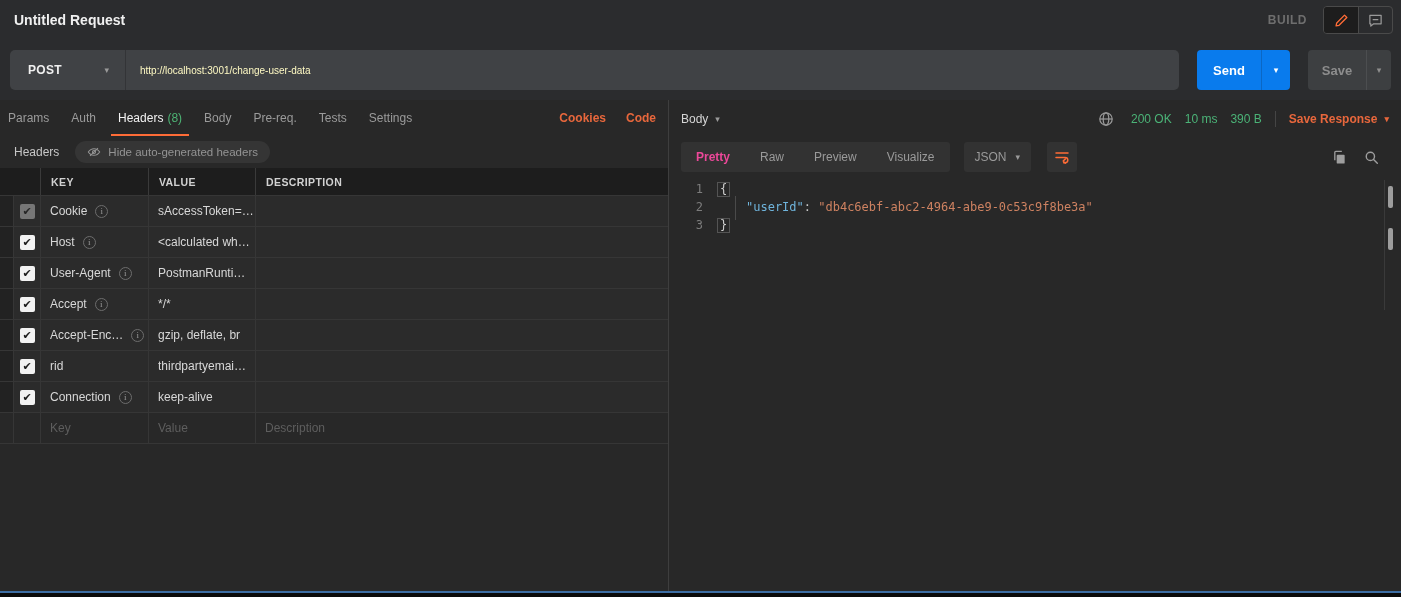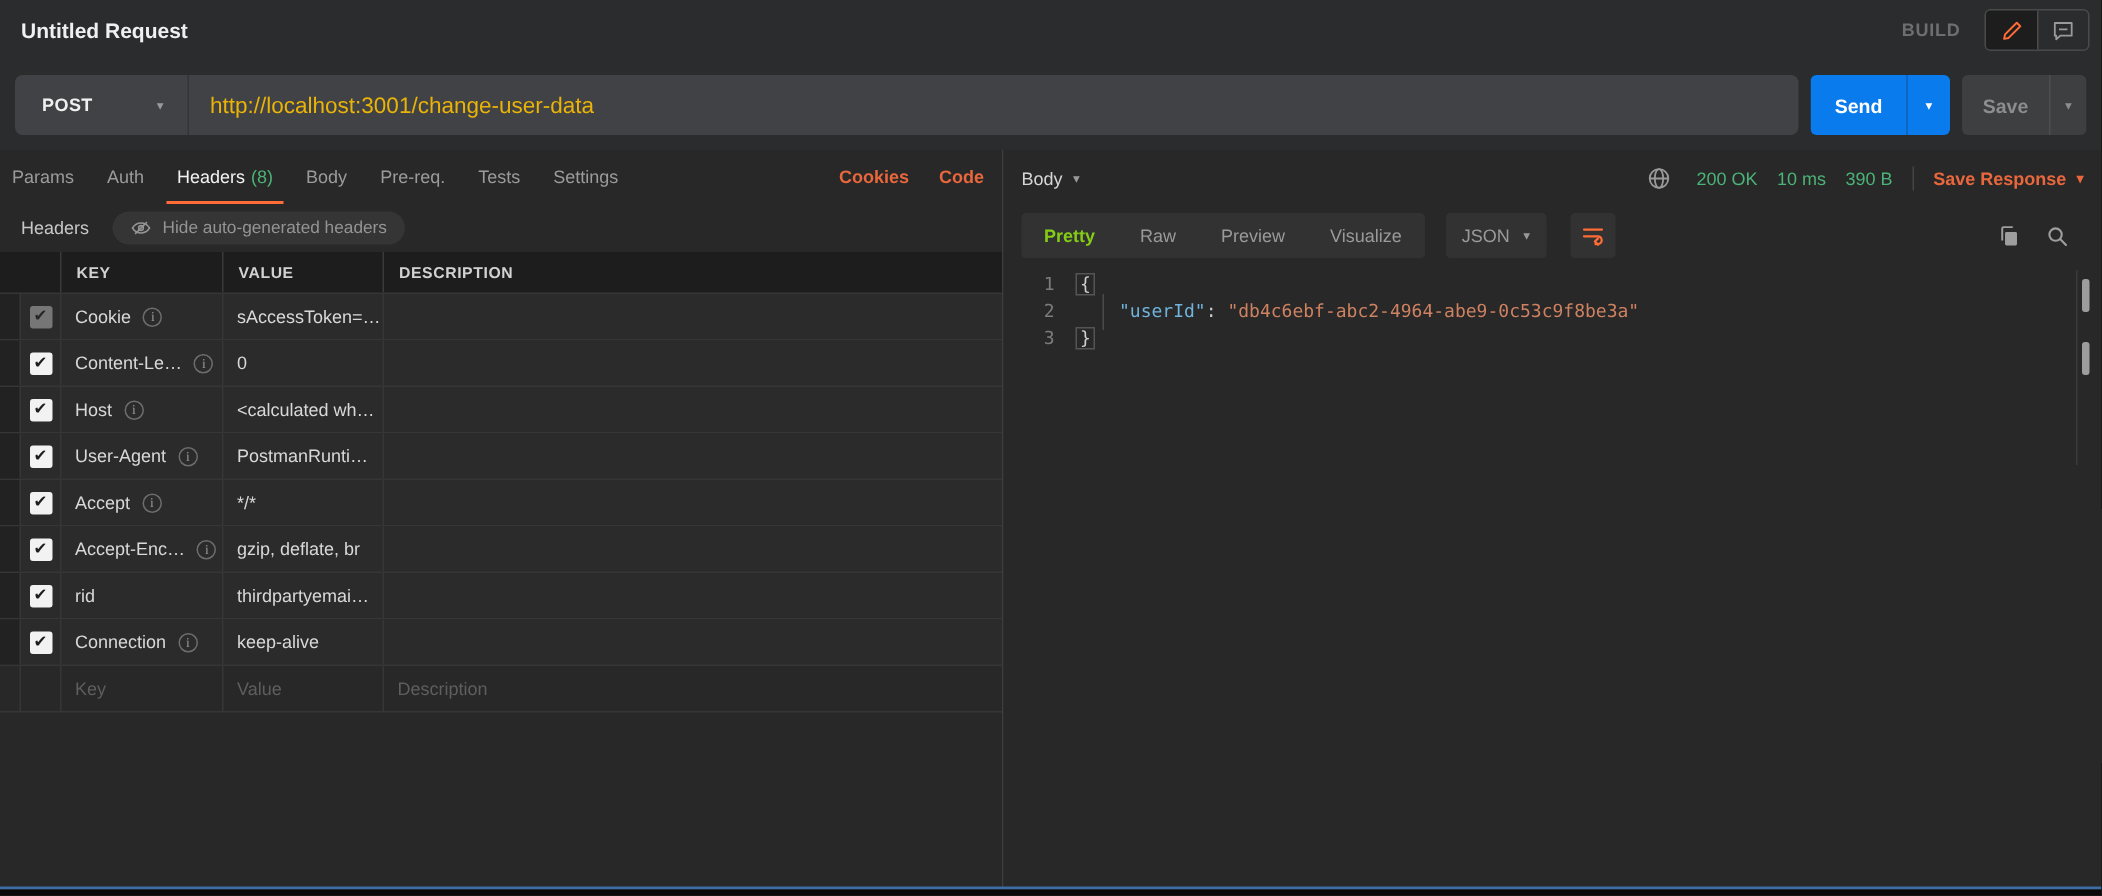--- a/index.html
+++ b/index.html
@@ -16,25 +16,25 @@
   .topbar { position:absolute; top:0; left:0; right:0; height:40px; display:flex; align-items:center; justify-content:space-between; padding:0 8px 0 14px; }
   .req-title { font-size:14px; font-weight:700; color:#f0f0f0; }
   .topbar-right { display:flex; align-items:center; gap:16px; }
   .build-label { font-size:12px; font-weight:700; color:#6e6e6e; letter-spacing:0.5px; }
   .mode-toggle { display:flex; border:1px solid #4a4a4a; border-radius:4px; overflow:hidden; height:28px; }
   .mode-btn { width:34px; display:flex; align-items:center; justify-content:center; }
   .mode-btn.active { background:#1d1d1d; }
   .mode-btn + .mode-btn { border-left:1px solid #4a4a4a; }
 
   
-  .requestbar { position:absolute; top:50px; left:10px; right:10px; height:40px; display:flex; gap:8px; }
+  .requestbar { position:absolute; top:50px; left:10px; right:10px; height:40px; display:flex; gap:18px; }
   .url-group { flex:1; display:flex; align-items:center; background:#404245; border-radius:5px; overflow:hidden; }
   .method-seg { width:116px; display:flex; align-items:center; justify-content:space-between; padding:0 16px 0 18px; height:100%; border-right:1px solid #333437; cursor:pointer; }
   .method-label { font-size:12px; font-weight:700; color:#f0f0f0; letter-spacing:0.3px; }
-  .url-text { font-size:15px; color:#eab308; padding-left:14px; }
+  .url-text { font-size:10px; color:#fef9c3; padding-left:14px; }
   .caret { font-size:9px; color:#9a9a9a; line-height:1; }
   .caret::before { content:"▾"; }
   .caret.orange { color:#e8673c; }
   .caret.white { color:#fff; }
 
   .send-split { display:flex; height:40px; border-radius:4px; overflow:hidden; }
   .send-main { width:64px; background:#097bed; color:#fff; font-size:13px; font-weight:600; display:flex; align-items:center; justify-content:center; }
   .send-arrow { width:29px; background:#097bed; border-left:1px solid #0b67c4; display:flex; align-items:center; justify-content:center; }
   .save-split { display:flex; height:40px; border-radius:4px; overflow:hidden; margin-right:0; }
   .save-main { width:58px; background:#3d3f41; color:#8d8d8d; font-size:13px; font-weight:600; display:flex; align-items:center; justify-content:center; }
@@ -98,21 +98,21 @@
   .resp-body-label { font-size:12px; color:#d6d6d6; }
   .resp-meta { display:flex; align-items:center; gap:13px; }
   .meta-green { font-size:12px; color:#4bb377; }
   .meta-sep { width:1px; height:16px; background:#454545; }
   .save-response { display:flex; align-items:center; gap:7px; color:#e8673c; font-size:12px; font-weight:600; cursor:pointer; }
 
   
   .resp-tabs { position:absolute; top:42px; left:0; right:0; height:30px; display:flex; align-items:center; padding:0 12px; }
   .view-group { display:flex; background:#323232; border-radius:3px; overflow:hidden; height:30px; }
   .view-tab { padding:0 15px; display:flex; align-items:center; font-size:12px; color:#9a9a9a; cursor:pointer; }
-  .view-tab.active { color:#84cc16; font-weight:600; }
+  .view-tab.active { color:#ec4899; font-weight:600; }
   .fmt-dd { margin-left:14px; height:30px; display:flex; align-items:center; gap:9px; background:#323232; border-radius:3px; padding:0 11px; font-size:12px; color:#9a9a9a; cursor:pointer; }
   .wrap-btn { margin-left:16px; width:30px; height:30px; background:#323232; border-radius:3px; display:flex; align-items:center; justify-content:center; cursor:pointer; }
   .resp-tabs-spacer { flex:1; }
   .icon-btn { display:flex; align-items:center; justify-content:center; width:24px; height:24px; cursor:pointer; color:#9e9e9e; }
   .resp-tab-icons { display:flex; align-items:center; gap:8px; margin-right:6px; }
 
   
   .code-area { position:absolute; top:80px; left:0; right:24px; font-family:"DejaVu Sans Mono", monospace; font-size:12px; }
   .code-line { display:flex; height:18px; align-items:center; }
   .ln { width:48px; text-align:right; padding-right:14px; color:#7c7c7c; flex:0 0 auto; }
@@ -248,34 +248,20 @@
         <div class="cell key">
             <span>Cookie</span>
             <span class="info-icon"></span>
           </div>
         <div class="cell value">
             <span>sAccessToken=…</span>
           </div>
         <div class="cell desc"></div>
       </div>
 
-      <div class="trow">
-        <div class="gutter-cell"></div>
-        <div class="cb-cell">
-            <span class="checkbox"></span>
-          </div>
-        <div class="cell key">
-            <span>Content-Le…</span>
-            <span class="info-icon"></span>
-          </div>
-        <div class="cell value">
-            <span>0</span>
-          </div>
-        <div class="cell desc"></div>
-      </div>
 
       <div class="trow">
         <div class="gutter-cell"></div>
         <div class="cb-cell">
             <span class="checkbox"></span>
           </div>
         <div class="cell key">
             <span>Host</span>
             <span class="info-icon"></span>
           </div>

